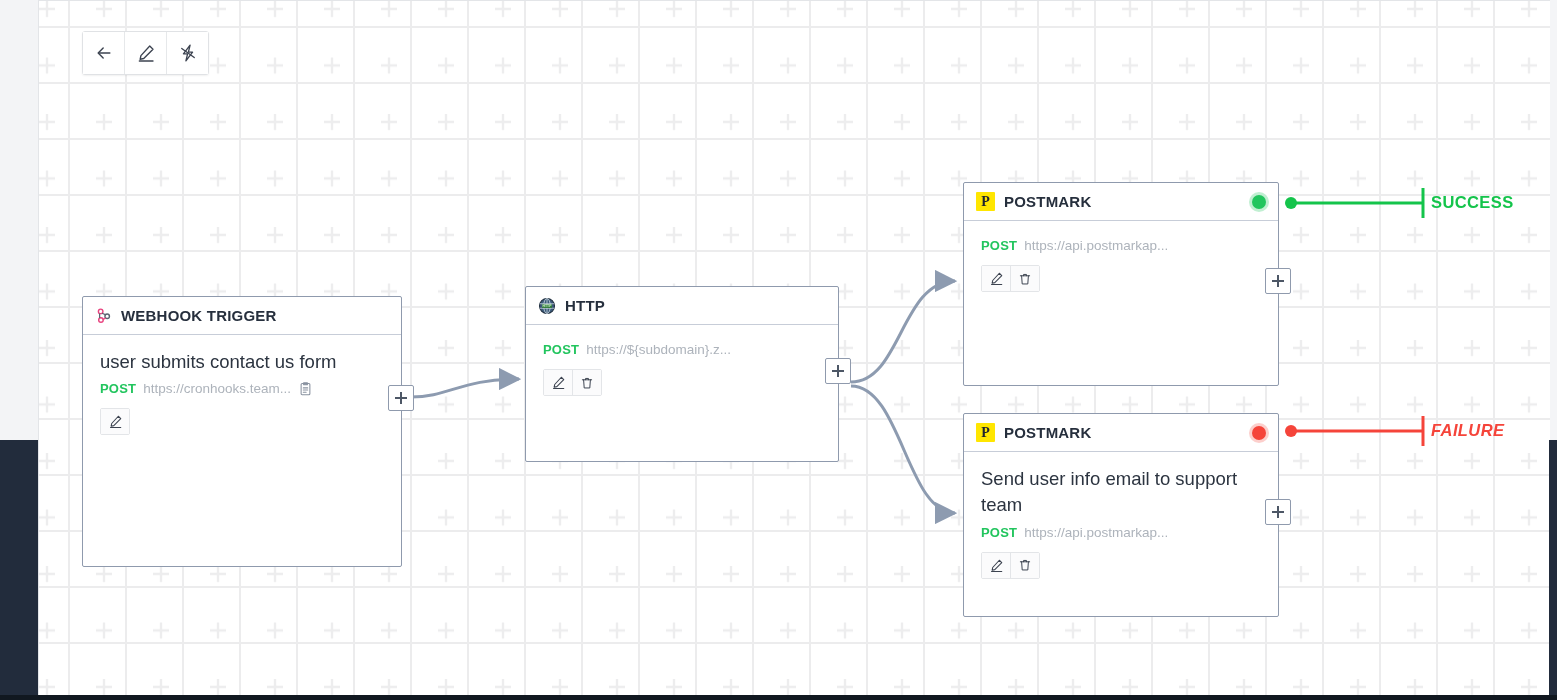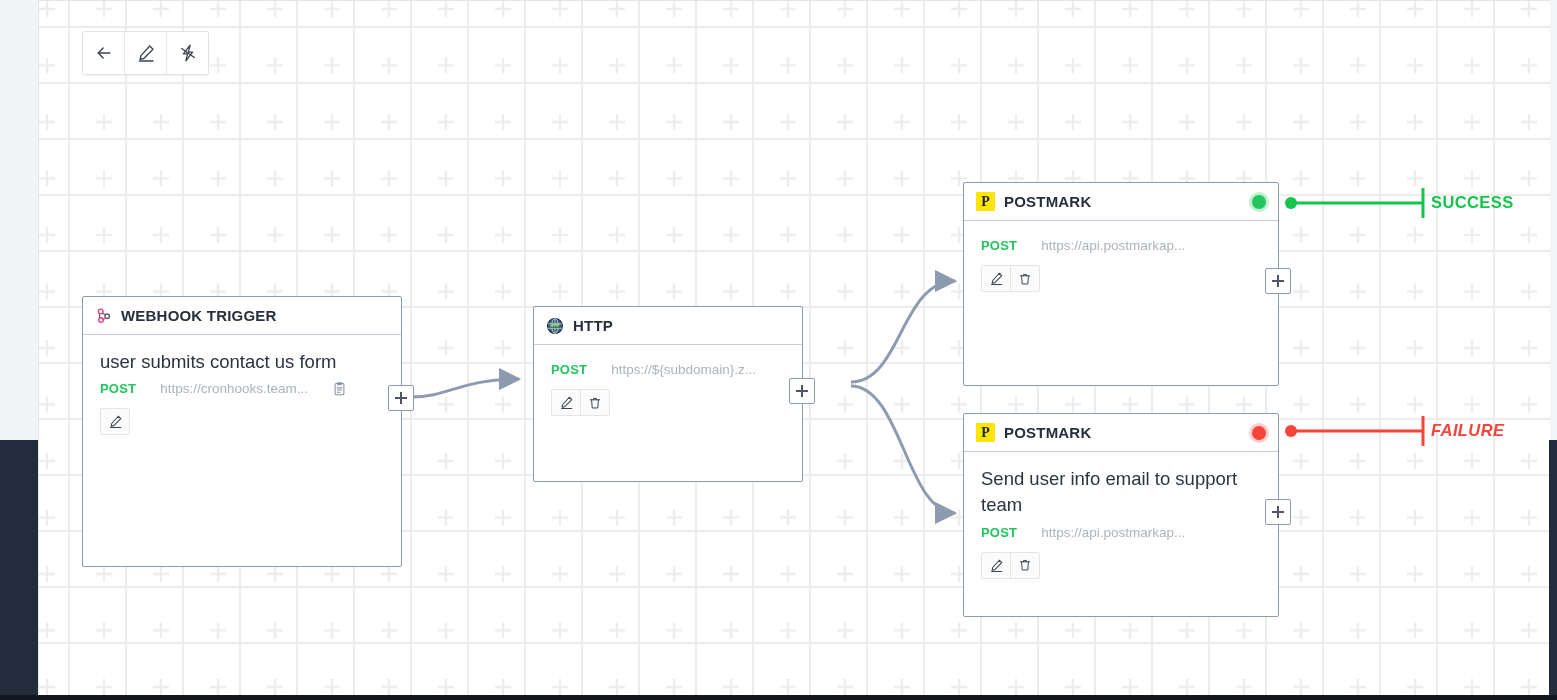--- a/index.html
+++ b/index.html
@@ -127,21 +127,21 @@
     font-size: 18.5px;
     color: #2c3440;
     line-height: 1.42;
     font-weight: 400;
     margin-bottom: 6px;
     word-wrap: break-word;
   }
   .node-url-row {
     display: flex;
     align-items: center;
-    gap: 24px;
+    gap: 7px;
     margin-top: 3px;
     margin-bottom: 12px;
   }
   .method {
     font-size: 13px;
     font-weight: 700;
     color: #22c55e;
     letter-spacing: .2px;
   }
   .url {
@@ -334,21 +334,21 @@
             <svg width="15" height="15" viewBox="0 0 24 24" fill="none" stroke="#3c4350" stroke-width="1.7" stroke-linecap="round" stroke-linejoin="round">
               <path d="M16.5 3.6 L20.4 7.5 L9.3 18.6 L5 19.5 L5.9 15.2 Z"></path>
               <path d="M4 21.6 H20.4"></path>
             </svg>
           </div>
         </div>
       </div>
       <div class="plug" style="left:307px; top:383px; position:absolute; left:auto; right:-13px; top:88px;"></div>
     </div>
 
-    <div class="node" style="left:486px; top:305px; width:270px; height:176px;margin-left:8px;">
+    <div class="node" style="left:486px; top:285px; width:314px; height:176px;">
       <div class="node-header">
         <svg width="18" height="18" viewBox="0 0 24 24">
           <circle cx="12" cy="12" r="10" fill="#3b5a7a" stroke="#1f2d3d" stroke-width="1.4"></circle>
           <ellipse cx="12" cy="12" rx="4.4" ry="10" fill="none" stroke="#c7d4de" stroke-width="1.1"></ellipse>
           <path d="M2.3 9 H21.7 M2.3 15 H21.7 M12 2 V22" stroke="#c7d4de" stroke-width="1.1" fill="none"></path>
           <rect x="5.5" y="9.6" width="13" height="5" fill="#2e7d32" opacity=".92"></rect>
           <text x="12" y="13.7" font-family="Liberation Sans, sans-serif" font-size="4.6" fill="#d8f5d8" text-anchor="middle" font-weight="700">HTTP</text>
         </svg>
         <span class="node-header-title">HTTP</span>
       </div>

